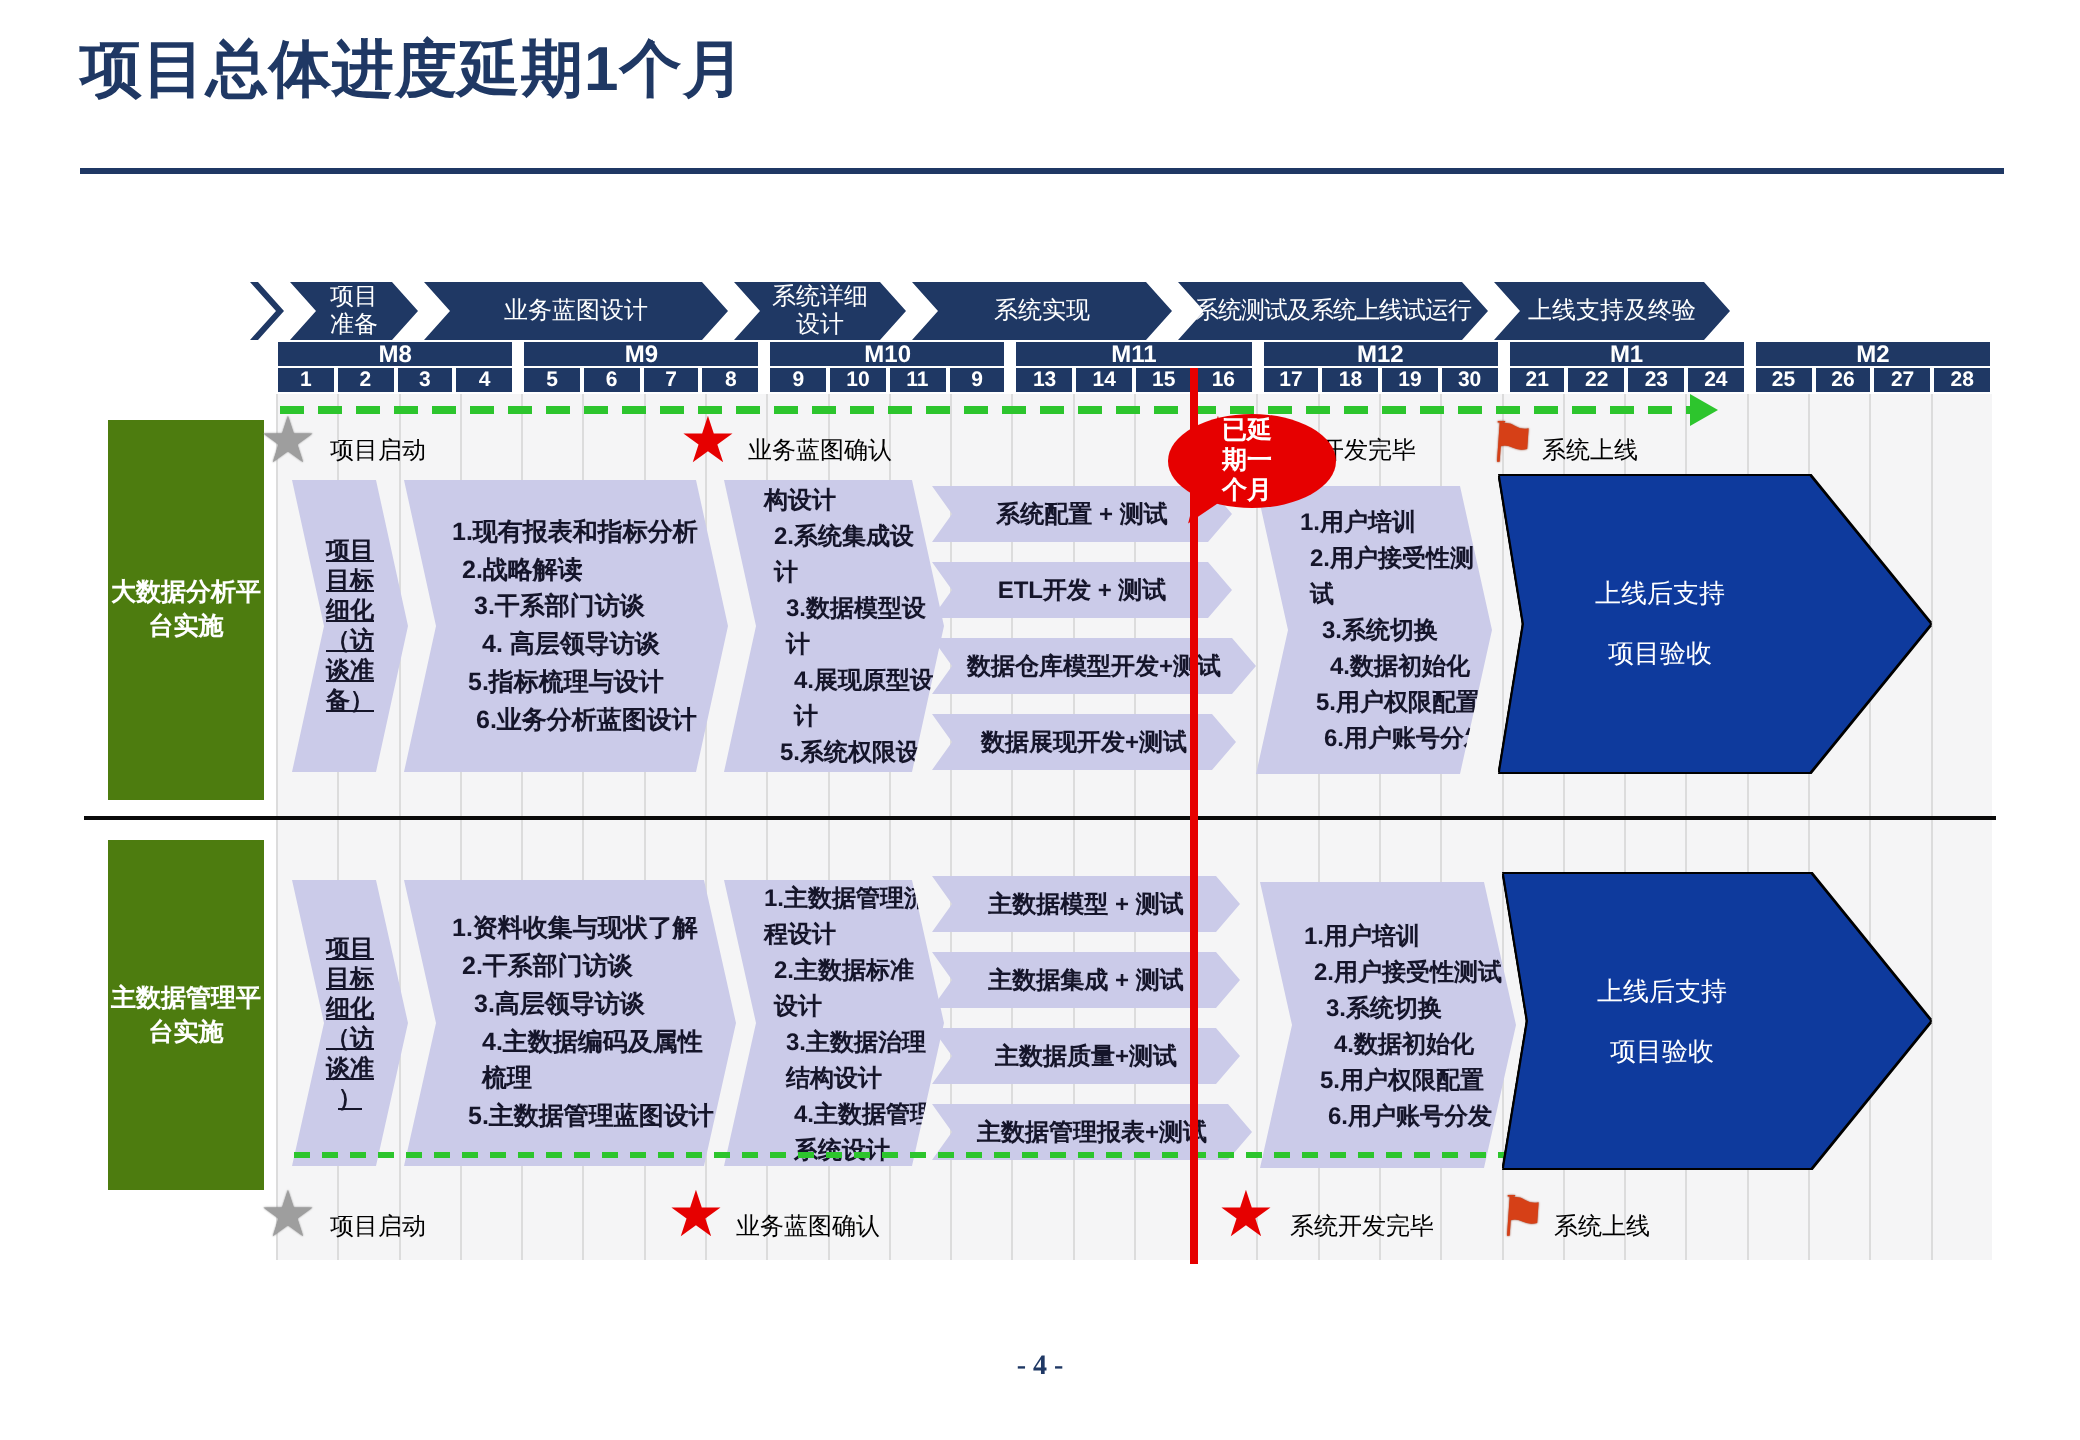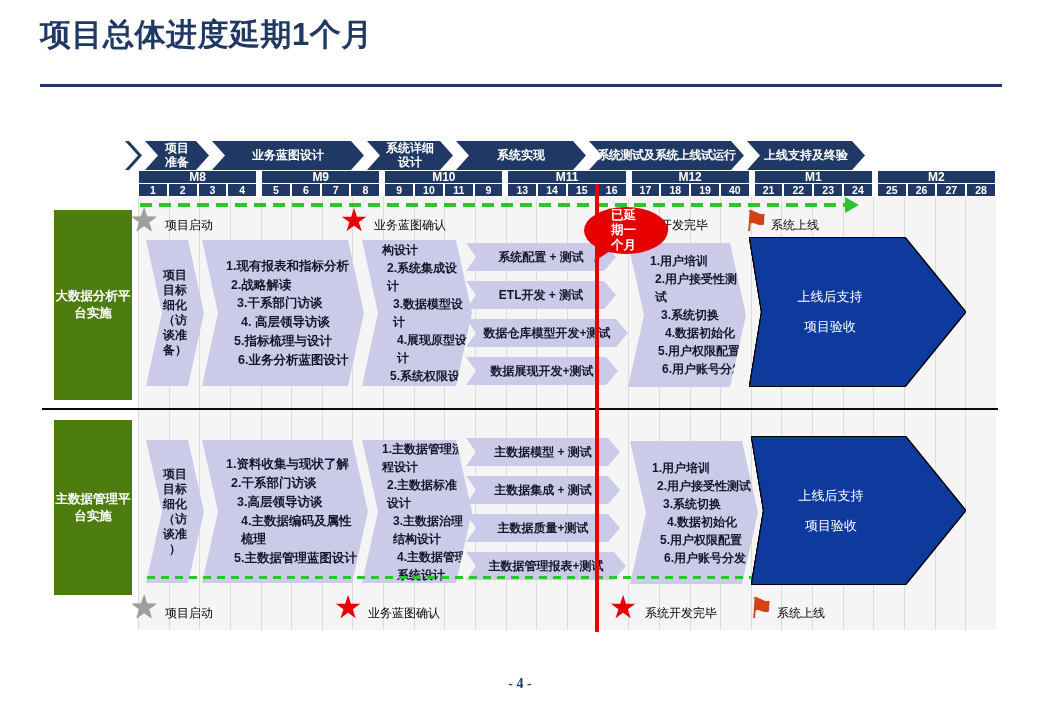--- a/index.html
+++ b/index.html
@@ -11,21 +11,21 @@
   .title{left:40px;top:14px;font-size:31px;font-weight:bold;color:#1F3864;letter-spacing:.5px;}
   .title-rule{left:40px;top:84px;width:962px;height:3px;background:#1F3864;}
 
   
   .grid{left:138px;top:197px;width:858px;height:433px;background:#F5F5F6;z-index:0;
         background-image:repeating-linear-gradient(90deg,#DCDCDC 0,#DCDCDC 1px,transparent 1px,transparent 30.64px);}
   .lane-divider{left:42px;top:408px;width:956px;height:2px;background:#0a0a0a;z-index:4;}
 
   
   .phase-row{left:125px;top:141px;height:29px;display:flex;gap:3px;z-index:2;}
-  .chev{background:#1F3864;color:#fff;font-weight:bold;font-size:12px;line-height:1.1;
+  .chev{background:#1F3864;color:#fff;font-weight:normal;font-size:12px;line-height:1.1;
         display:flex;align-items:center;justify-content:center;text-align:center;
         clip-path:polygon(0 0,calc(100% - 13px) 0,100% 50%,calc(100% - 13px) 100%,0 100%,13px 50%);}
   .pstub{width:17px;}
   .p0{width:64px;padding:0 15px;box-sizing:border-box;}
   .p1{width:152px;}
   .p2{width:86px;padding:0 14px;box-sizing:border-box;}
   .p3{width:130px;}
   .p4{width:155px;white-space:nowrap;letter-spacing:-0.5px;}
   .p5{width:118px;white-space:nowrap;}
 
@@ -43,21 +43,21 @@
               display:flex;align-items:center;justify-content:center;text-align:center;
               line-height:1.35;z-index:2;padding:1px;box-sizing:border-box;}
   .ll1{top:210px;height:190px;}
   .ll2{top:420px;height:175px;}
 
   
   .pblock{background:#CBCBE9;color:#15152A;z-index:2;
           clip-path:polygon(0 0,calc(100% - 16px) 0,100% 50%,calc(100% - 16px) 100%,0 100%,16px 50%);}
   .goal{display:flex;align-items:center;justify-content:center;text-align:center;
         font-weight:bold;font-size:12px;line-height:1.25;word-break:break-all;line-break:anywhere;
-        padding:0 15px;box-sizing:border-box;}
+        padding:0 15px;box-sizing:border-box;text-decoration:underline;}
   .listblock{display:flex;flex-direction:column;justify-content:center;
              font-weight:bold;font-size:12.5px;box-sizing:border-box;word-break:break-all;}
   .li{line-height:1.5;}
   .stair .li:nth-child(2){margin-left:5px;}
   .stair .li:nth-child(3){margin-left:11px;}
   .stair .li:nth-child(4){margin-left:15px;}
   .stair .li:nth-child(5){margin-left:8px;}
   .stair .li:nth-child(6){margin-left:12px;}
 
   .bA1{left:146px;top:240px;width:58px;height:146px;}
@@ -183,21 +183,21 @@
           <div class="week">15</div>
           <div class="week">16</div>
         </div>
       </div>
       <div class="month">
         <div class="mname">M12</div>
         <div class="weekrow">
           <div class="week">17</div>
           <div class="week">18</div>
           <div class="week">19</div>
-          <div class="week">40</div>
+          <div class="week">30</div>
         </div>
       </div>
       <div class="month">
         <div class="mname">M1</div>
         <div class="weekrow">
           <div class="week">21</div>
           <div class="week">22</div>
           <div class="week">23</div>
           <div class="week">24</div>
         </div>

